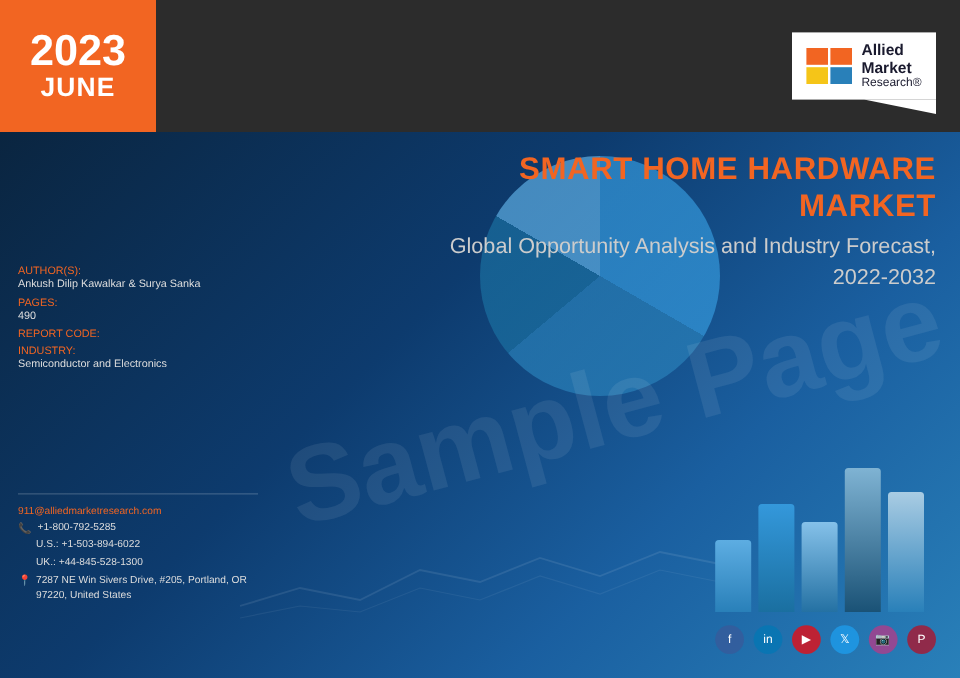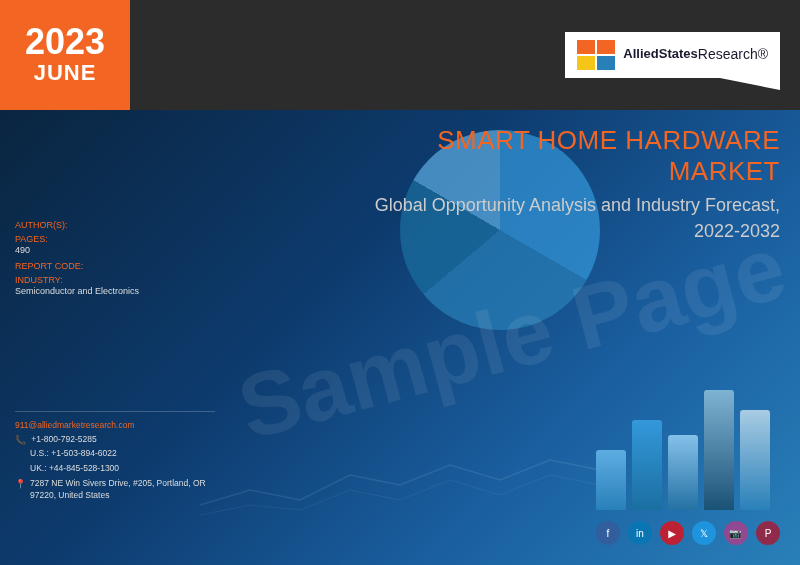--- a/index.html
+++ b/index.html
@@ -91,39 +91,39 @@
       gap: 2px;
     }
 
     .logo-flag-cell {
       width: 18px;
       height: 14px;
     }
 
     .logo-text-group {
       display: flex;
-      flex-direction: row;
+      flex-direction: column;
     }
 
     .logo-text-allied {
       font-size: 13px;
       font-weight: 700;
       color: #1a1a2e;
       line-height: 1.1;
     }
 
     .logo-text-market {
       font-size: 13px;
       font-weight: 700;
       color: #1a1a2e;
       line-height: 1.1;
     }
 
     .logo-text-research {
-      font-size: 14px;
+      font-size: 10px;
       color: #1a1a2e;
       line-height: 1.1;
     }
 
     
     .bg-area {
       position: absolute;
       top: 110px;
       left: 0; right: 0;
       bottom: 0;
@@ -171,21 +171,21 @@
       position: absolute;
       top: 125px;
       right: 20px;
       text-align: right;
       z-index: 10;
       max-width: 450px;
     }
 
     .main-title {
       font-size: 26px;
-      font-weight: 400;
+      font-weight: 700;
       color: #f26522;
       text-transform: uppercase;
       line-height: 1.2;
       letter-spacing: 0.5px;
     }
 
     .sub-title {
       font-size: 18px;
       color: #ccc;
       margin-top: 6px;
@@ -325,21 +325,21 @@
             <div class="logo-flag-cell" style="background:#f26522;"></div>
             <div class="logo-flag-cell" style="background:#f26522;"></div>
           </div>
           <div class="logo-flag-row">
             <div class="logo-flag-cell" style="background:#f5c518;"></div>
             <div class="logo-flag-cell" style="background:#2980b9;"></div>
           </div>
         </div>
         <div class="logo-text-group">
           <span class="logo-text-allied">Allied</span>
-          <span class="logo-text-market">States</span>
+          <span class="logo-text-market">Market</span>
           <span class="logo-text-research">Research®</span>
         </div>
       </div>
     </div>
   </div>
 
   <div class="bg-area">
 
     <div class="pie-decoration"></div>
 
@@ -361,20 +361,21 @@
   </div>
 
   <div class="title-section">
     <div class="main-title">SMART HOME HARDWARE MARKET</div>
     <div class="sub-title">Global Opportunity Analysis and Industry Forecast, 2022-2032</div>
   </div>
 
   <div class="info-panel">
     <div class="info-row">
       <span class="info-label">AUTHOR(S):</span>
+      <span class="info-value">Ankush Dilip Kawalkar &amp; Surya Sanka</span>
     </div>
     <div class="info-row">
       <span class="info-label">PAGES:</span>
       <span class="info-value">490</span>
     </div>
     <div class="info-row">
       <span class="info-label">REPORT CODE:</span>
     </div>
     <div class="info-row">
       <span class="info-label">INDUSTRY:</span>

